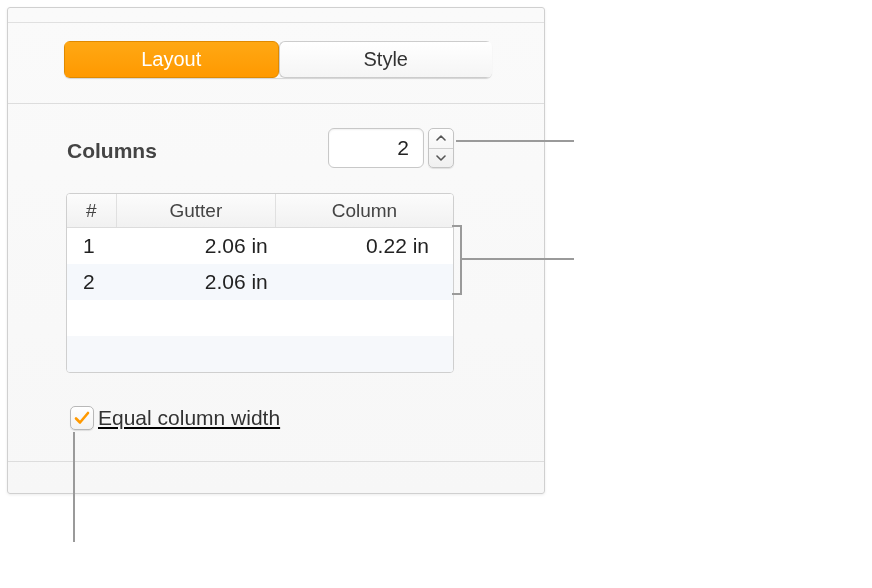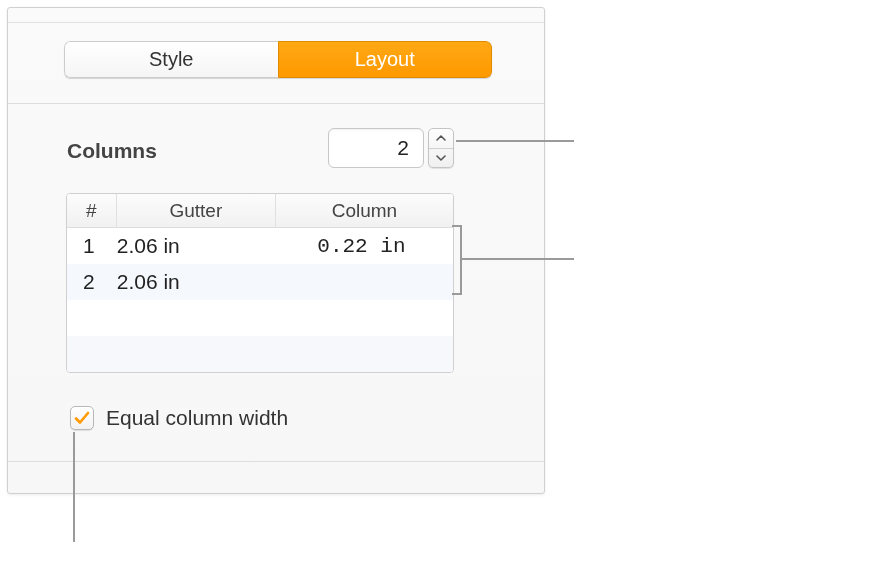--- a/index.html
+++ b/index.html
@@ -152,32 +152,33 @@
       display: flex;
       height: 36px;
       align-items: center;
     }
     .trow.alt { background: #f5f8fc; }
     .td {
       font-size: 21px;
       color: #222;
     }
     .td-num { width: 50px; text-align: center; padding-right: 6px; }
-    .td-column { width: 178px; text-align: left; padding-right: 26px; }
-    .td-gutter { width: 160px; text-align: center; padding-right: 24px; font-family: Liberation Mono, monospace; }
+    .td-column { width: 178px; text-align: right; padding-right: 26px; }
+    .td-gutter { width: 160px; text-align: right; padding-right: 24px; }
     .empty-rows { height: 72px; }
     .empty-rows .er1 { height: 36px; background: #ffffff; }
     .empty-rows .er2 { height: 36px; background: #f6f8fb; }
     .checkbox-row {
       position: absolute;
       top: 398px;
       left: 62px;
       display: flex;
       align-items: center;
-      gap: 12px;
+      gap: 4px;
+      text-decoration: underline;
     }
     .cbx {
       width: 24px;
       height: 24px;
       border: 1px solid #b8b8b8;
       border-radius: 5px;
       background: linear-gradient(to bottom, #ffffff, #f2f2f2);
       display: flex;
       align-items: center;
       justify-content: center;
@@ -209,22 +210,22 @@
     .callout.t1b { top: 293px; left: 452px; width: 10px; height: 2px; }
     .callout.v2 { top: 432px; left: 73px; width: 2px; height: 110px; }
   </style>
 </head>
 <body>
 
 <div class="panel">
   <div class="top-divider"></div>
 
   <div class="segmented">
+    <div class="seg seg-layout">Layout</div>
     <div class="seg seg-style">Style</div>
-    <div class="seg seg-layout">Layout</div>
   </div>
 
   <div class="section-divider"></div>
 
   <div class="columns-label">Columns</div>
 
   <div class="stepper-group">
     <input class="stepper-input" value="2" style="">
     <div class="stepper-buttons">
       <div>

